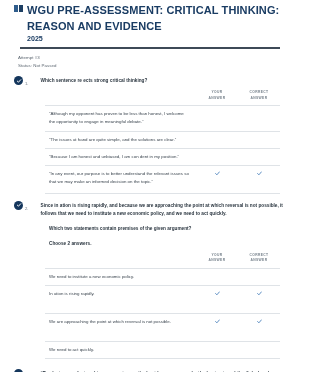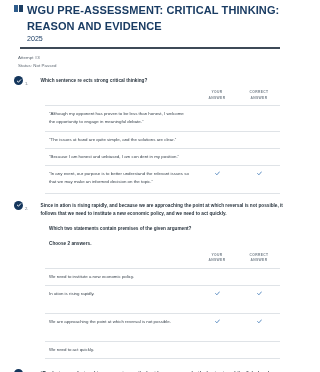--- a/index.html
+++ b/index.html
@@ -40,21 +40,21 @@
   .book-icon .bk-r { left: 5px; background: #1d3f63; }
   .doc-title {
     font-size: 11px;
     font-weight: bold;
     color: #1a3c63;
     line-height: 1.45;
     letter-spacing: 0.1px;
   }
   .title-line2 {
     font-size: 7.1px;
-    font-weight: normal;
+    font-weight: bold;
     color: #1a3c63;
     padding-left: 13px;
     line-height: 1.45;
     margin-top: -1px;
   }
   .header-rule {
     height: 1.6px;
     background: #3e4a57;
     margin: 3px 6px 0 6px;
   }

